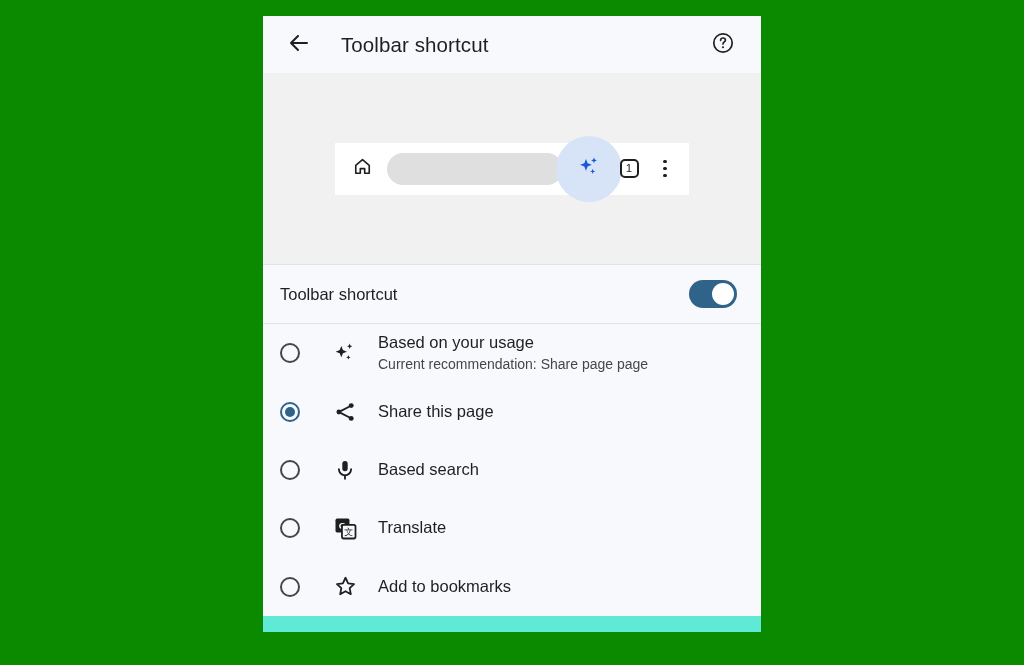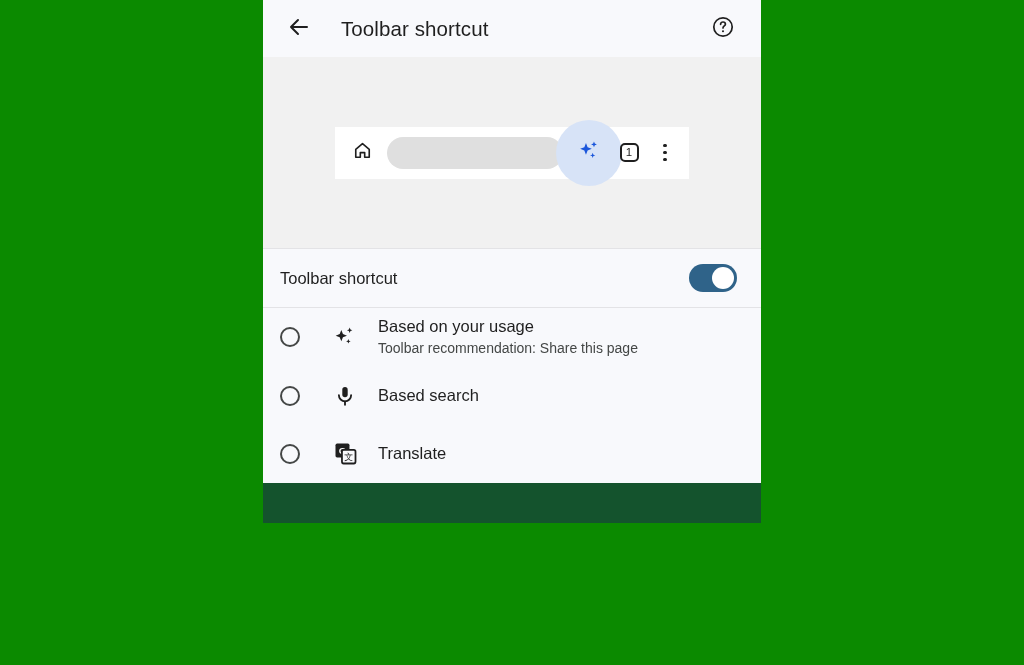--- a/index.html
+++ b/index.html
@@ -13,24 +13,24 @@
   body {
     background: #0b8a00;
     font-family: "Liberation Sans", sans-serif;
     -webkit-font-smoothing: antialiased;
   }
 
   
   .phone {
     position: absolute;
     left: 263px;
-    top: 0;
+    top: 16px;
     width: 498px;
-    height: 523px;
-    background: #14532d;
+    height: 616px;
+    background: #5eead4;
     overflow: hidden;
   }
 
   
   .appbar {
     position: relative;
     height: 57px;
     background: #f8f9fc;
     display: flex;
     align-items: center;
@@ -329,25 +329,39 @@
       <span class="radio"></span>
       <span class="opt-icon">
         <svg width="26" height="26" viewBox="0 0 24 24">
           <path d="M8.6 5.6l1.5 3.7 3.7 1.5-3.7 1.5-1.5 3.7-1.5-3.7-3.7-1.5 3.7-1.5z" fill="#1f1f1f"></path>
           <path d="M16.3 3.3l.72 1.78 1.78.72-1.78.72-.72 1.78-.72-1.78-1.78-.72 1.78-.72z" fill="#1f1f1f"></path>
           <path d="M15.1 13.9l.6 1.5 1.5.6-1.5.6-.6 1.5-.6-1.5-1.5-.6 1.5-.6z" fill="#1f1f1f"></path>
         </svg>
       </span>
       <span class="opt-text">
         <span class="opt-title">Based on your usage</span>
-        <span class="opt-sub">Toolbar recommendation:  Share this page</span>
-      </span>
-    </div>
-
-
+        <span class="opt-sub">Current recommendation:  Share page page</span>
+      </span>
+    </div>
+
+
+    <div class="option">
+      <span class="radio checked"></span>
+      <span class="opt-icon">
+        <svg width="24" height="24" viewBox="0 0 24 24" fill="none">
+          <circle cx="18.2" cy="5.6" r="2.45" fill="#1f1f1f"></circle>
+          <circle cx="5.9" cy="12" r="2.45" fill="#1f1f1f"></circle>
+          <circle cx="18.2" cy="18.4" r="2.45" fill="#1f1f1f"></circle>
+          <path d="M8.05 10.85 16.1 6.7M8.05 13.15l8.05 4.15" stroke="#1f1f1f" stroke-width="1.85" stroke-linecap="round"></path>
+        </svg>
+      </span>
+      <span class="opt-text">
+        <span class="opt-title">Share this page</span>
+      </span>
+    </div>
 
     <div class="option">
       <span class="radio"></span>
       <span class="opt-icon">
         <svg width="24" height="24" viewBox="0 0 24 24" fill="none">
           <rect x="9.3" y="3" width="5.4" height="10.2" rx="2.7" fill="#1f1f1f"></rect>
           <path d="M5.9 11.2c0 3.37 2.73 6.1 6.1 6.1s6.1-2.73 6.1-6.1" stroke="#1f1f1f" stroke-width="1.85" stroke-linecap="round"></path>
           <path d="M12 17.4v3.3" stroke="#1f1f1f" stroke-width="1.85" stroke-linecap="round"></path>
         </svg>
       </span>
@@ -364,15 +378,26 @@
           <text x="9.1" y="12.3" font-family="Liberation Sans, sans-serif" font-size="9.4" font-weight="bold" fill="#ffffff" text-anchor="middle">G</text>
           <rect x="8.6" y="8.6" width="13" height="13" rx="1.6" fill="#f8f9fc" stroke="#1f1f1f" stroke-width="1.7"></rect>
           <text x="15.1" y="18.4" font-family="Liberation Sans, sans-serif" font-size="8.6" fill="#1f1f1f" text-anchor="middle">文</text>
         </svg>
       </span>
       <span class="opt-text">
         <span class="opt-title">Translate</span>
       </span>
     </div>
 
+    <div class="option">
+      <span class="radio"></span>
+      <span class="opt-icon">
+        <svg width="25" height="25" viewBox="0 0 24 24" fill="none">
+          <path d="M12 3.6l2.52 5.38 5.68.72-4.2 3.92 1.1 5.78L12 16.55 6.9 19.4l1.1-5.78-4.2-3.92 5.68-.72z" stroke="#1f1f1f" stroke-width="1.7" stroke-linejoin="round"></path>
+        </svg>
+      </span>
+      <span class="opt-text">
+        <span class="opt-title">Add to bookmarks</span>
+      </span>
+    </div>
 
   </div>
 </div>
 
 </body></html>

